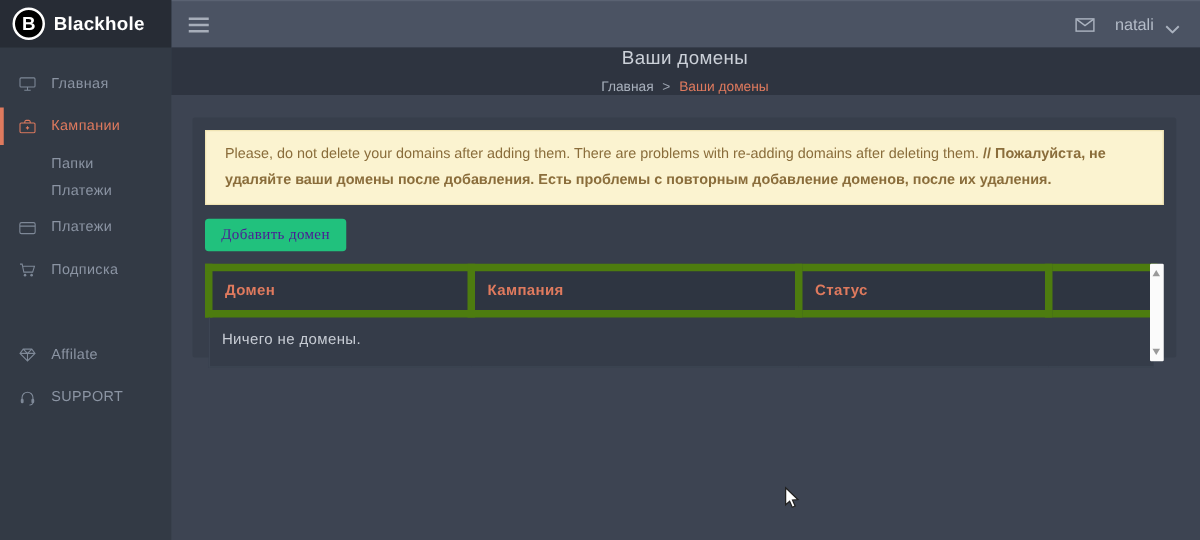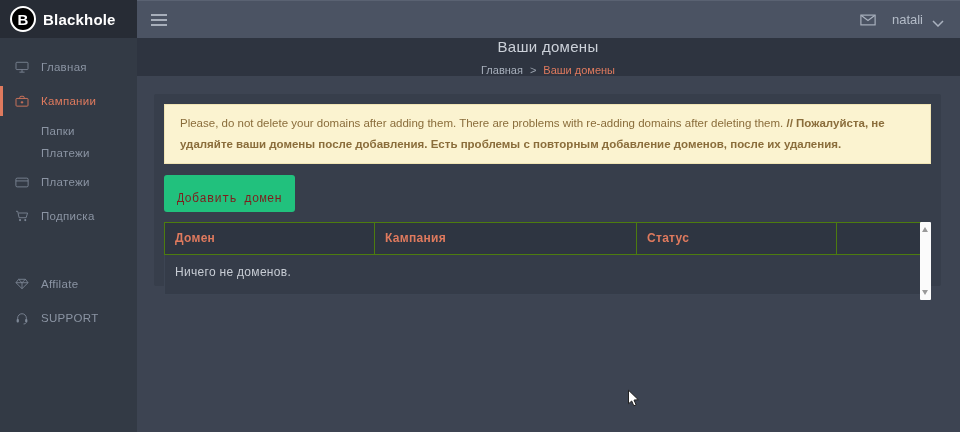--- a/index.html
+++ b/index.html
@@ -67,32 +67,32 @@
   }
   .banner {
     margin:10px 10px 0; background:var(--banner-bg,#fbf3d0);
     border:1px solid #f0e4b4; border-radius:0;
     color:var(--banner-text,#8a6d3b); font-size:11.5px; line-height:1.8;
     padding:8px 15px 9px;
   }
   .banner b { font-weight:bold; }
   .btn-row { margin:11px 10px 0; display:flex; gap:5px; }
   .btn {
-    border:none; border-radius:3px; color:#7f1d1d; font-size:12px;
-    font-family:Liberation Mono, monospace;
-    padding:17px 13px 6px; cursor:pointer; letter-spacing:.3px;
+    border:none; border-radius:3px; color:#4c1d95; font-size:12px;
+    font-family:Liberation Serif, serif;
+    padding:5px 13px 6px; cursor:pointer; letter-spacing:.3px;
   }
   .btn-green { background:var(--green,#21c17d); }
   .btn-blue  { background:var(--blue,#29a9e1); }
   
   .table-wrap { margin:10px 10px 0; position:relative; height:78px; }
   table { width:756px; border-collapse:collapse; table-layout:fixed; }
   th {
     text-align:left; font-size:12px; font-weight:bold; color:var(--accent,#df7a5e);
-    background:#2e3541; border:1px solid #4d7c0f; padding:8px 10px 9px;
+    background:#2e3541; border:6px solid #4d7c0f; padding:8px 10px 9px;
     cursor:pointer; letter-spacing:.3px;
   }
   td {
     font-size:12px; color:#c7ccd4; background:#353c49;
     border:1px solid #3d4553; padding:10px 10px 15px; letter-spacing:.3px;
   }
   .fake-scrollbar {
     position:absolute; right:0; top:0; width:11px; height:78px;
     background:#fbfbfb; border-radius:1px; cursor:pointer;
   }
@@ -232,21 +232,21 @@
         <thead>
           <tr>
             <th>Домен</th>
             <th>Кампания</th>
             <th>Статус</th>
             <th></th>
           </tr>
         </thead>
         <tbody>
           <tr>
-            <td colspan="4">Ничего не доменов.</td>
+            <td colspan="4">Ничего не домены.</td>
           </tr>
         </tbody>
       </table>
       <div class="fake-scrollbar">
         <span class="sb-arrow sb-up"></span>
         <span class="sb-arrow sb-down"></span>
       </div>
     </div>
   </section>
   <span class="cursor">

